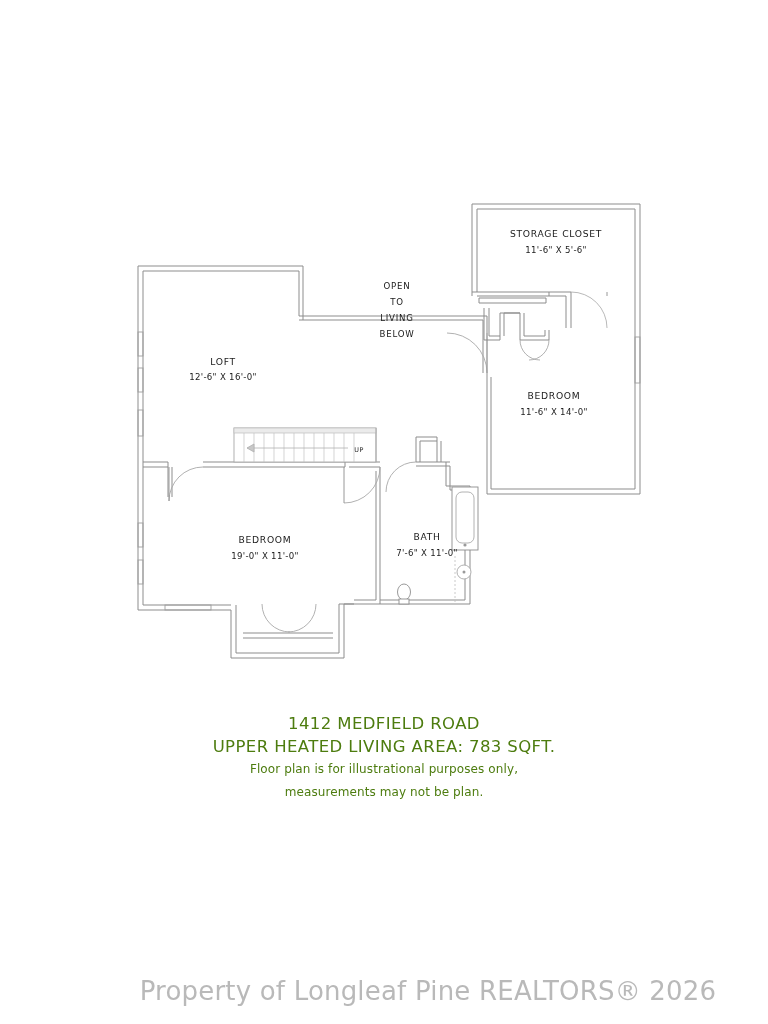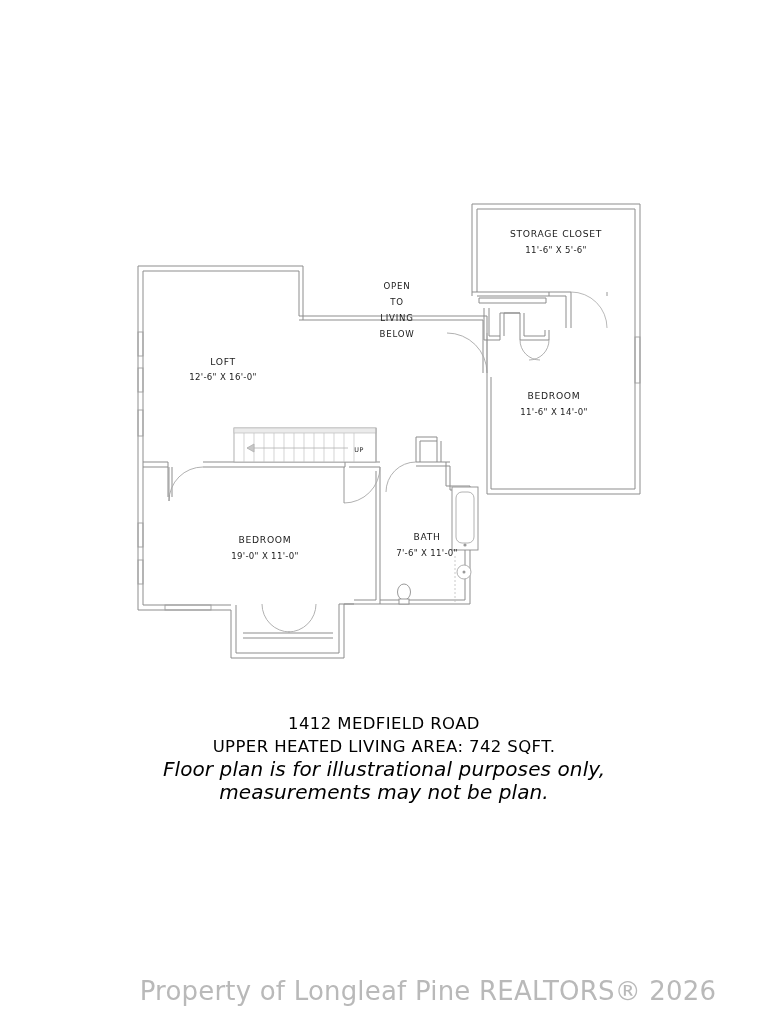--- a/index.html
+++ b/index.html
@@ -66,38 +66,37 @@
     text-anchor: middle;
     font-weight: 500;
   }
   
   #caption {
     position: absolute;
     left: 0;
     top: 712px;
     width: 768px;
     text-align: center;
-    color: #000000;
+    color: #4d7c0f;
   }
   #caption .cap-line {
     display: block;
     font-family: "DejaVu Sans", "Liberation Sans", sans-serif;
     line-height: 23px;
     white-space: nowrap;
   }
   #caption .cap-upper {
     font-size: 16.5px;
     letter-spacing: 0.4px;
     font-weight: 500;
   }
   #caption .cap-note {
-    font-size: 20px;
+    font-size: 12px;
     letter-spacing: 0.1px;
     font-weight: 400;
-    font-style: italic;
   }
   
   #footer {
     position: absolute;
     left: 0;
     top: 976px;
     width: 768px;
     text-align: center;
     margin-left: 44px;
   }
@@ -343,21 +342,21 @@
         <text class="opentext" x="397" y="337">BELOW</text>
 
         <text class="uplabel" x="359" y="452">UP</text>
       </g>
 
     </svg>
   </div>
 
   <div id="caption">
     <span class="cap-line cap-upper">1412 MEDFIELD ROAD</span>
-    <span class="cap-line cap-upper">UPPER HEATED LIVING AREA: 742 SQFT.</span>
+    <span class="cap-line cap-upper">UPPER HEATED LIVING AREA: 783 SQFT.</span>
     <span class="cap-line cap-note">Floor plan is for illustrational purposes only,</span>
     <span class="cap-line cap-note">measurements may not be plan.</span>
   </div>
 
   <div id="footer">
     <span class="wm">Property of Longleaf Pine REALTORS® 2026</span>
   </div>
 
 </div>
 

